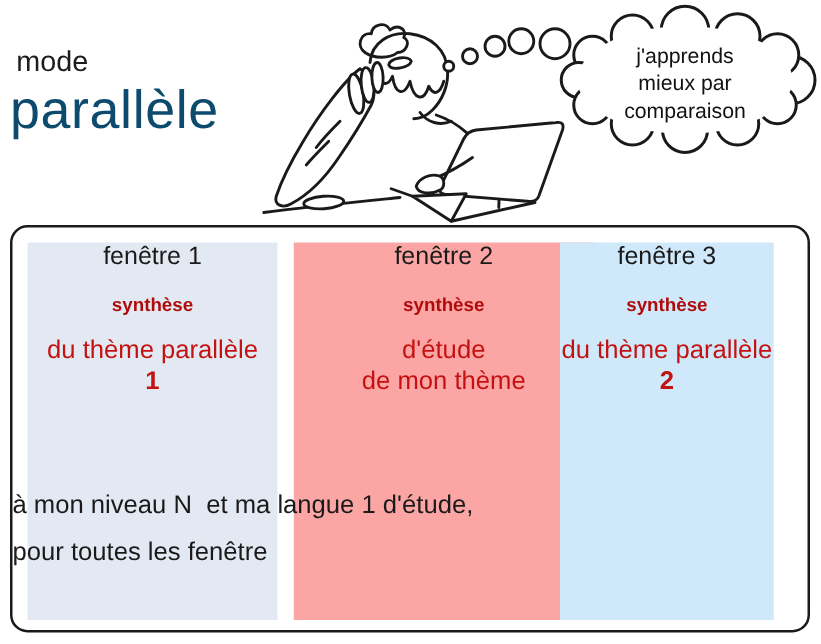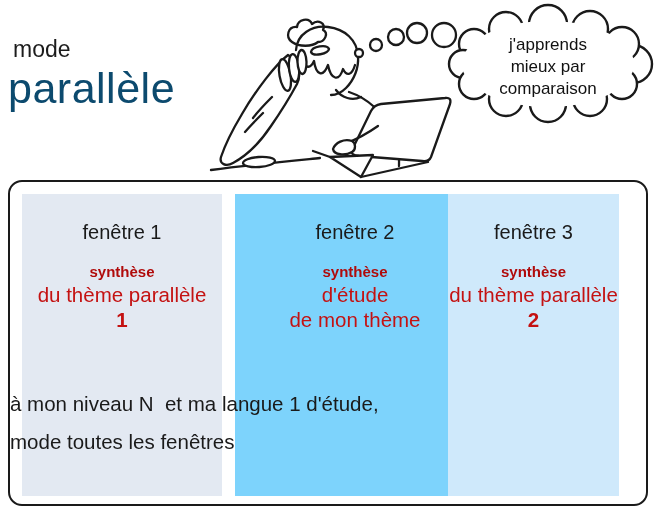--- a/index.html
+++ b/index.html
@@ -9,25 +9,25 @@
   }
   .mode-label{position:absolute;left:13px;top:36px;font-size:23px;color:#1c1c1c;}
   .page-title{position:absolute;left:8px;top:64px;font-size:43px;font-weight:normal;color:#0c4a6e;letter-spacing:.5px;}
   .illustration{position:absolute;left:0;top:0;}
   .board{
     position:absolute;left:8px;top:180px;width:640px;height:326px;
     box-sizing:border-box;border:2.5px solid #1a1a1a;border-radius:14px;background:#fff;
   }
   .window{position:absolute;top:12px;height:302px;text-align:center;}
   .w1{left:12px;width:200px;background:#e3e9f2;}
-  .w2{left:225px;width:240px;background:#7dd3fc;}
+  .w2{left:225px;width:240px;background:#fca5a5;}
   .w3{left:438px;width:171px;background:#cfe9fb;}
-  .window-title{padding-top:27px;font-size:20px;color:#1a1a1a;}
+  .window-title{font-size:20px;color:#1a1a1a;}
   .window-heading{margin-top:19px;font-size:15px;font-weight:bold;color:#b00b0b;}
-  .window-desc{margin-top:2px;font-size:20.5px;color:#c41212;line-height:25px;}
+  .window-desc{margin-top:14px;font-size:20.5px;color:#c41212;line-height:25px;}
   .desc-bold{font-weight:bold;}
   .board-footer{position:absolute;left:0;right:0;top:203px;text-align:left;font-size:20.5px;color:#1a1a1a;}
   .board-footer div{line-height:38px;white-space:pre-wrap;}
   .bubble-text{font-size:17px;fill:#111;stroke:none;font-family:"Liberation Sans",sans-serif;}
 </style>
 </head>
 <body>
 
 <div class="screen">
 
@@ -121,17 +121,17 @@
       <div class="window-title">fenêtre 3</div>
       <div class="window-heading">synthèse</div>
       <div class="window-desc">
         <div>du thème parallèle</div>
         <div class="desc-bold">2</div>
       </div>
     </div>
 
     <div class="board-footer">
       <div>à mon niveau N  et ma langue 1 d'étude,</div>
-      <div>mode toutes les fenêtres</div>
+      <div>pour toutes les fenêtre</div>
     </div>
 
   </div>
 </div>
 
 </body></html>

